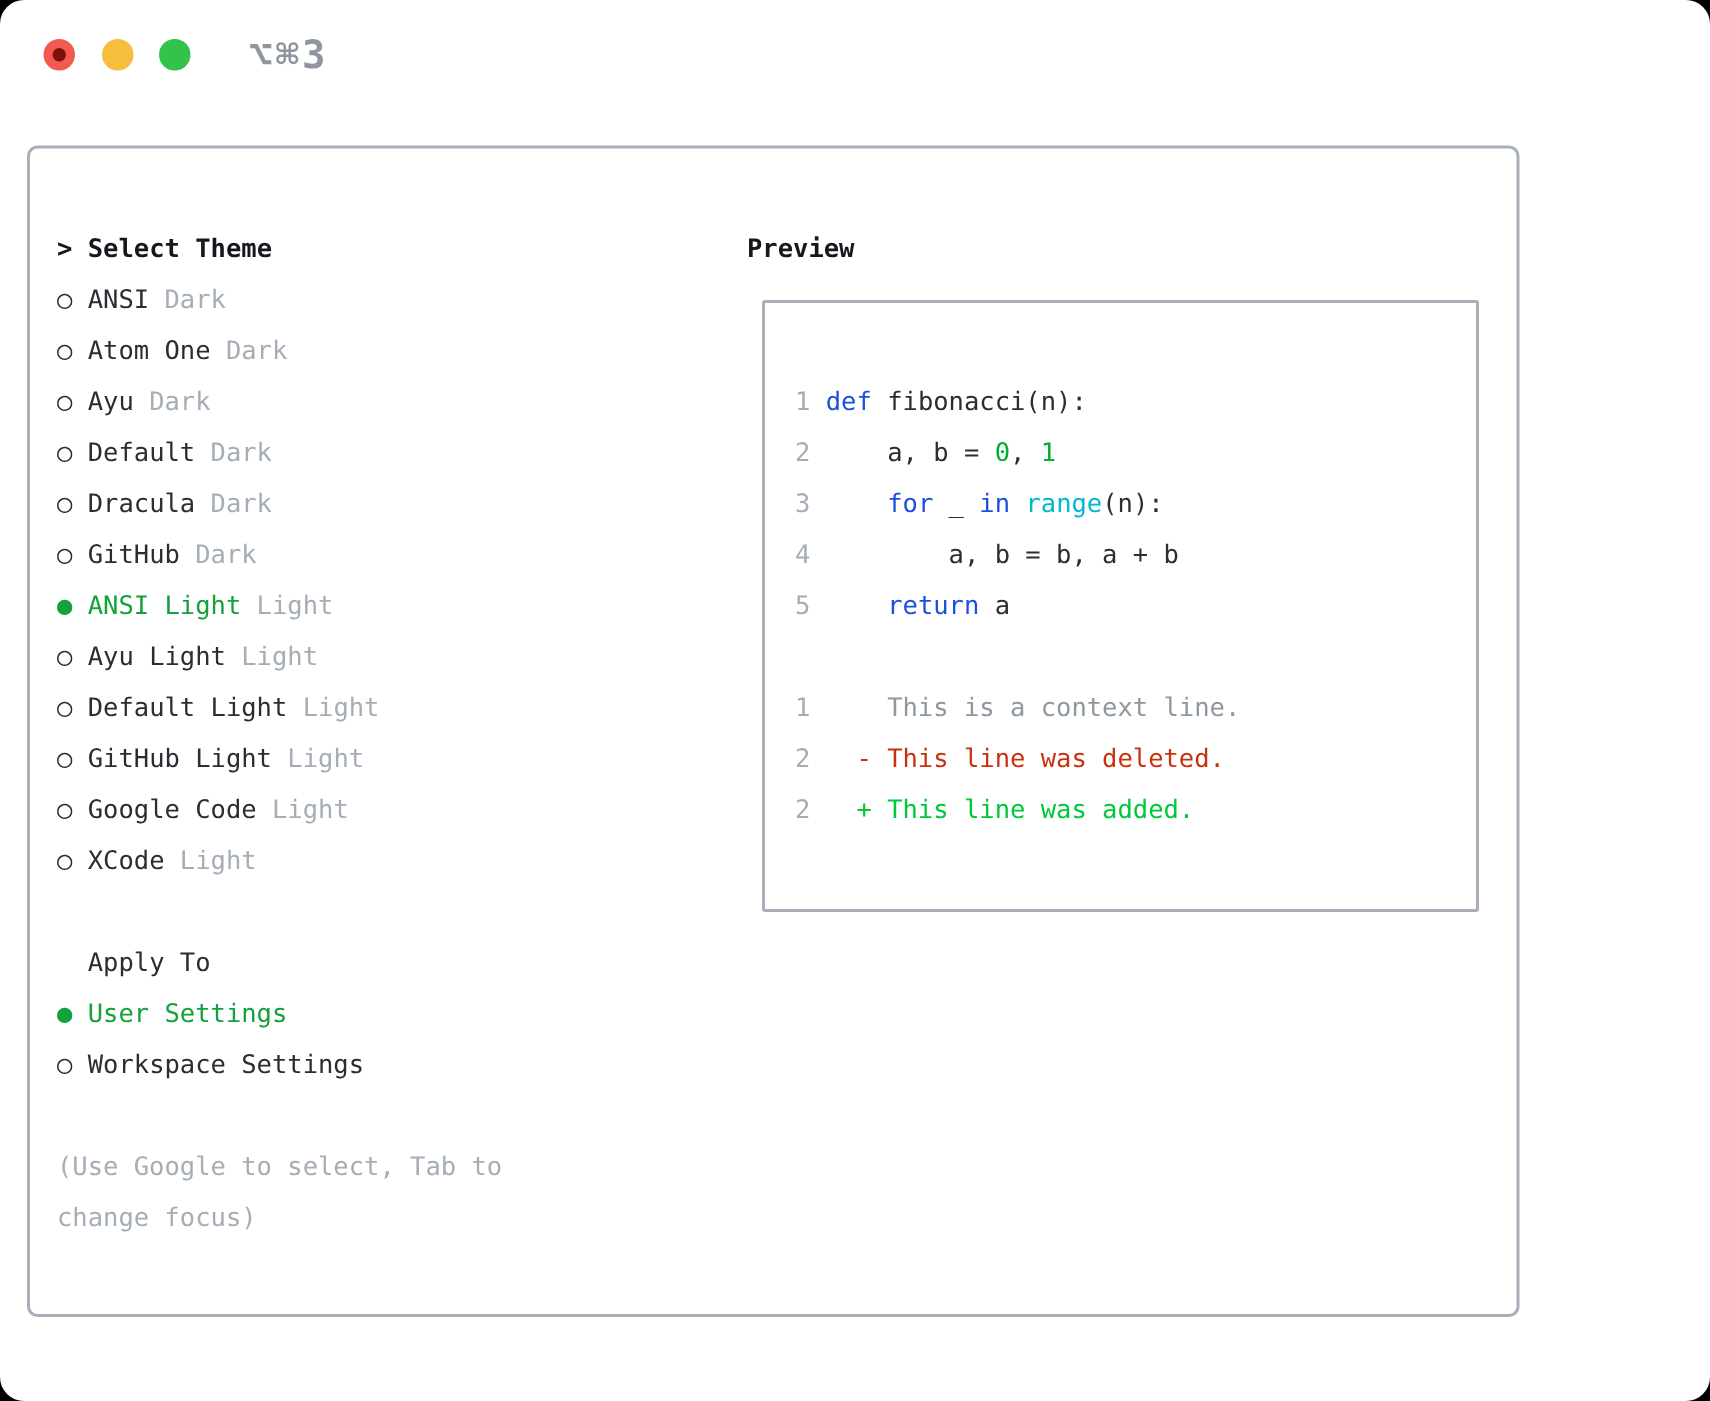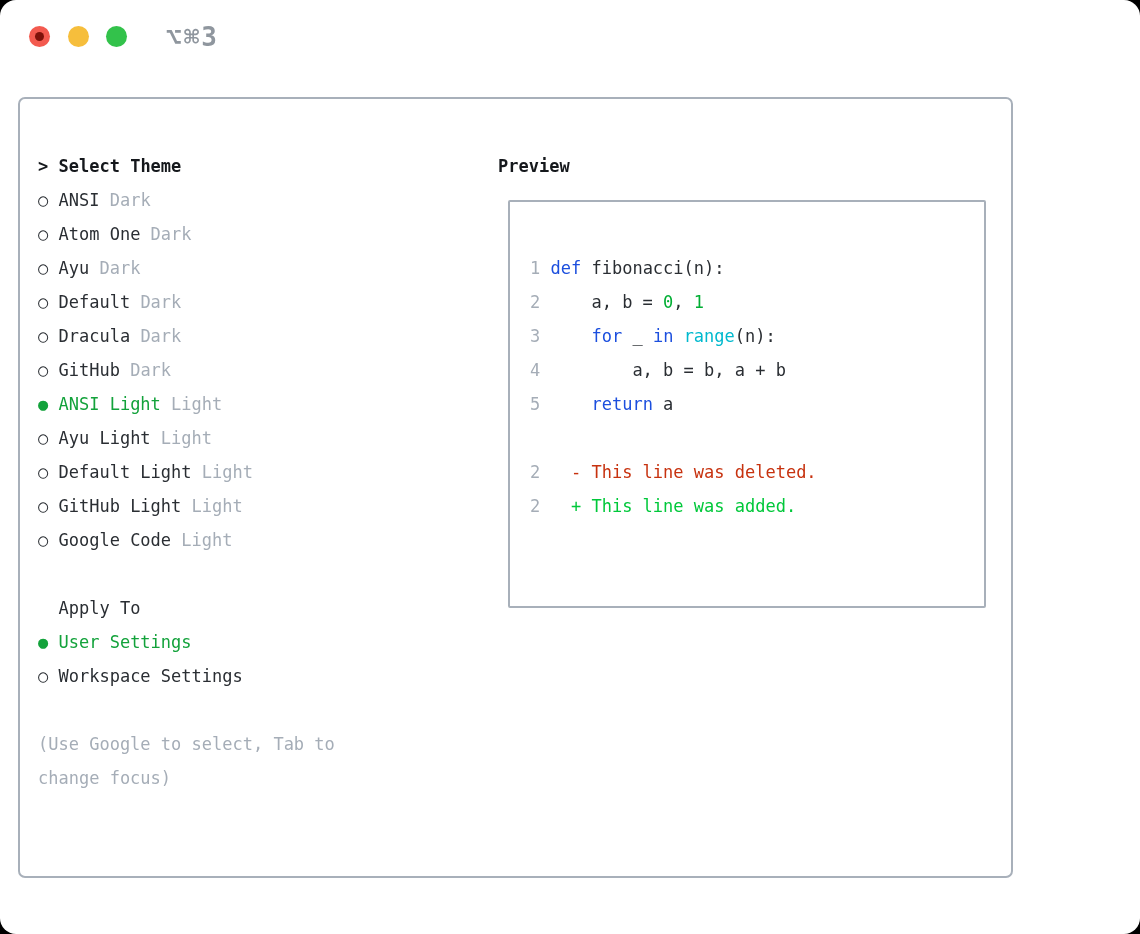--- a/index.html
+++ b/index.html
@@ -73,20 +73,21 @@
           <div class="line theme-row"><span>○</span><span> Atom One</span><span class="muted"> Dark</span></div>
           <div class="line theme-row"><span>○</span><span> Ayu</span><span class="muted"> Dark</span></div>
           <div class="line theme-row"><span>○</span><span> Default</span><span class="muted"> Dark</span></div>
           <div class="line theme-row"><span>○</span><span> Dracula</span><span class="muted"> Dark</span></div>
           <div class="line theme-row"><span>○</span><span> GitHub</span><span class="muted"> Dark</span></div>
           <div class="line theme-row"><span class="sel">●</span><span class="sel"> ANSI Light</span><span class="muted"> Light</span></div>
           <div class="line theme-row"><span>○</span><span> Ayu Light</span><span class="muted"> Light</span></div>
           <div class="line theme-row"><span>○</span><span> Default Light</span><span class="muted"> Light</span></div>
           <div class="line theme-row"><span>○</span><span> GitHub Light</span><span class="muted"> Light</span></div>
           <div class="line theme-row"><span>○</span><span> Google Code</span><span class="muted"> Light</span></div>
+          <div class="line theme-row"><span>○</span><span> XCode</span><span class="muted"> Light</span></div>
         </div>
       <div class="line"> </div>
       <div class="line"><span>  </span><span>Apply To</span></div>
       <div id="apply-options">
           <div class="line apply-row"><span class="sel">●</span><span class="sel"> User Settings</span></div>
           <div class="line apply-row"><span>○</span><span> Workspace Settings</span></div>
         </div>
       <div class="line"> </div>
       <div id="hint-lines">
           <div class="line muted">(Use Google to select, Tab to</div>
@@ -97,19 +98,20 @@
     <div class="preview-title">Preview</div>
 
     <div class="preview-box">
       <div class="code" id="code-rows">
           <div class="line"><span class="c-linenum">1</span><span> </span><span class="c-keyword">def</span><span class="c-fg"> fibonacci(n):</span></div>
           <div class="line"><span class="c-linenum">2</span><span> </span><span class="c-fg">    a, b = </span><span class="c-numlit">0</span><span class="c-fg">, </span><span class="c-numlit">1</span></div>
           <div class="line"><span class="c-linenum">3</span><span> </span><span class="c-fg">    </span><span class="c-keyword">for</span><span class="c-fg"> _ </span><span class="c-keyword">in</span><span class="c-fg"> </span><span class="c-builtin">range</span><span class="c-fg">(n):</span></div>
           <div class="line"><span class="c-linenum">4</span><span> </span><span class="c-fg">        a, b = b, a + b</span></div>
           <div class="line"><span class="c-linenum">5</span><span> </span><span class="c-fg">    </span><span class="c-keyword">return</span><span class="c-fg"> a</span></div>
           <div class="line"><span class="c-linenum"></span><span>  </span></div>
+          <div class="line"><span class="c-linenum">1</span><span> </span><span class="c-context">    This is a context line.</span></div>
           <div class="line"><span class="c-linenum">2</span><span> </span><span class="c-deleted">  - This line was deleted.</span></div>
           <div class="line"><span class="c-linenum">2</span><span> </span><span class="c-added">  + This line was added.</span></div>
         </div>
     </div>
 
   </div>
 </div>
 
 </body></html>

